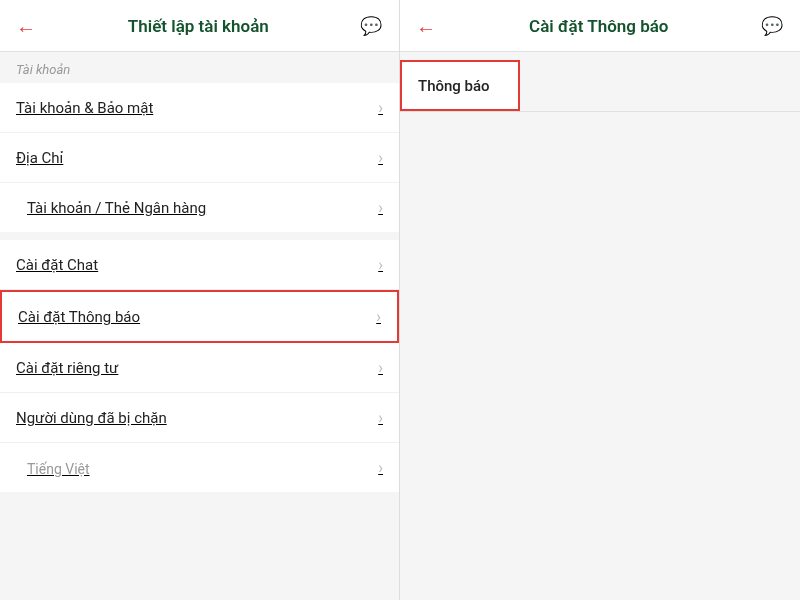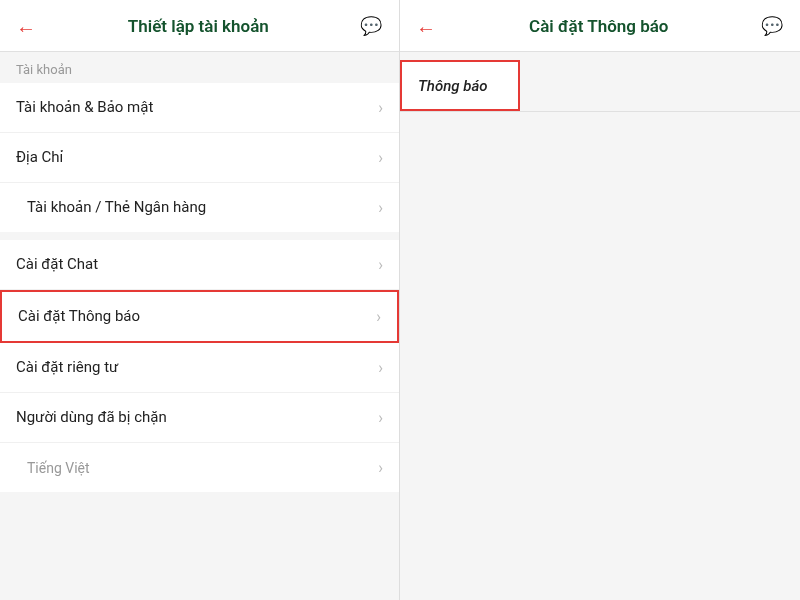--- a/index.html
+++ b/index.html
@@ -56,34 +56,36 @@
       color: #e53935;
       font-size: 18px;
       cursor: pointer;
     }
 
     .section-label {
       padding: 10px 16px 6px 16px;
       font-size: 13px;
       color: #999;
       background: #f5f5f5;
+      font-style: italic;
     }
 
     .menu-list {
       background: #fff;
     }
 
     .menu-item {
       display: flex;
-      align-items: flex-start;
+      align-items: flex-end;
       justify-content: space-between;
       padding: 15px 16px;
       border-bottom: 1px solid #f0f0f0;
       background: #fff;
       cursor: pointer;
+      text-decoration: underline;
     }
 
     .menu-item:last-child {
       border-bottom: none;
       padding-left: 27px;
     }
 
     .menu-item-content {
       display: flex;
       flex-direction: column;
@@ -209,18 +211,18 @@
 </div>
 
 <div class="panel">
   <div class="header">
     <span class="header-icon-left">←</span>
     <span class="header-title">Cài đặt Thông báo</span>
     <span class="header-icon-right chat-icon">💬</span>
   </div>
 
   <div class="right-content">
-    <div style="background:#fff; padding: 14px 16px; display: inline-block; border: 2px solid #e53935; margin: 8px 0 0 0; min-width: 120px; font-style: italic;">
+    <div style="background:#fff; padding: 14px 16px; display: inline-block; border: 2px solid #e53935; margin: 8px 0 0 0; min-width: 120px;">
       <span class="thong-bao-label">Thông báo</span>
     </div>
     <div class="divider-line"></div>
   </div>
 </div>
 
 </body></html>

